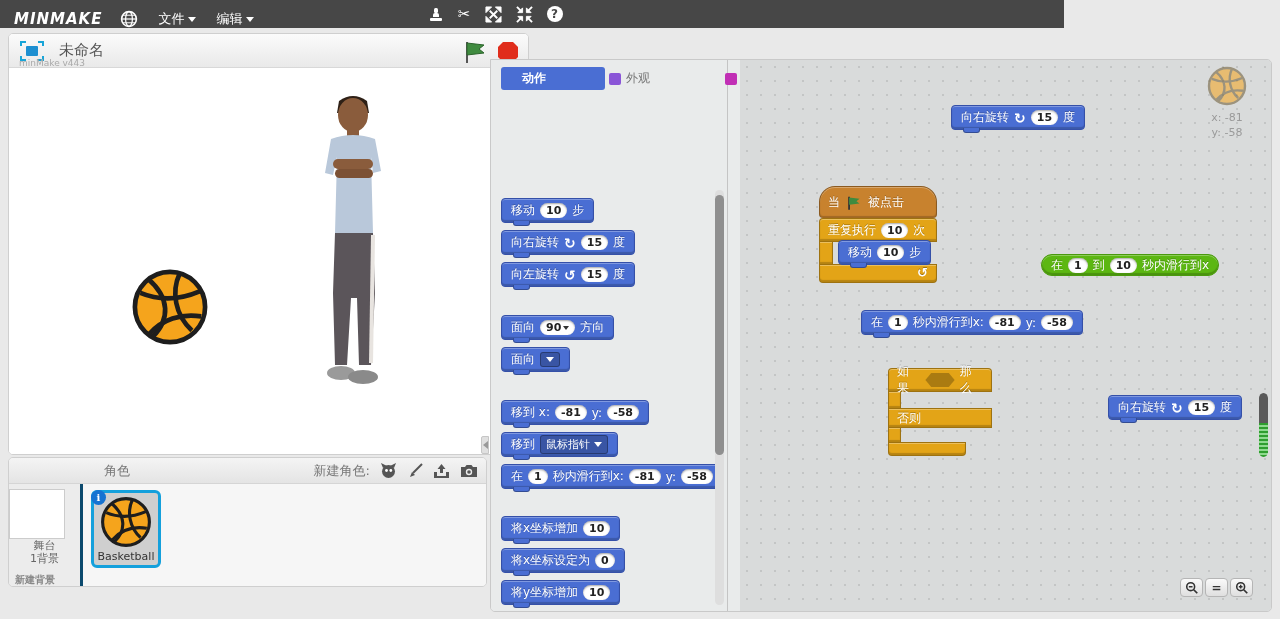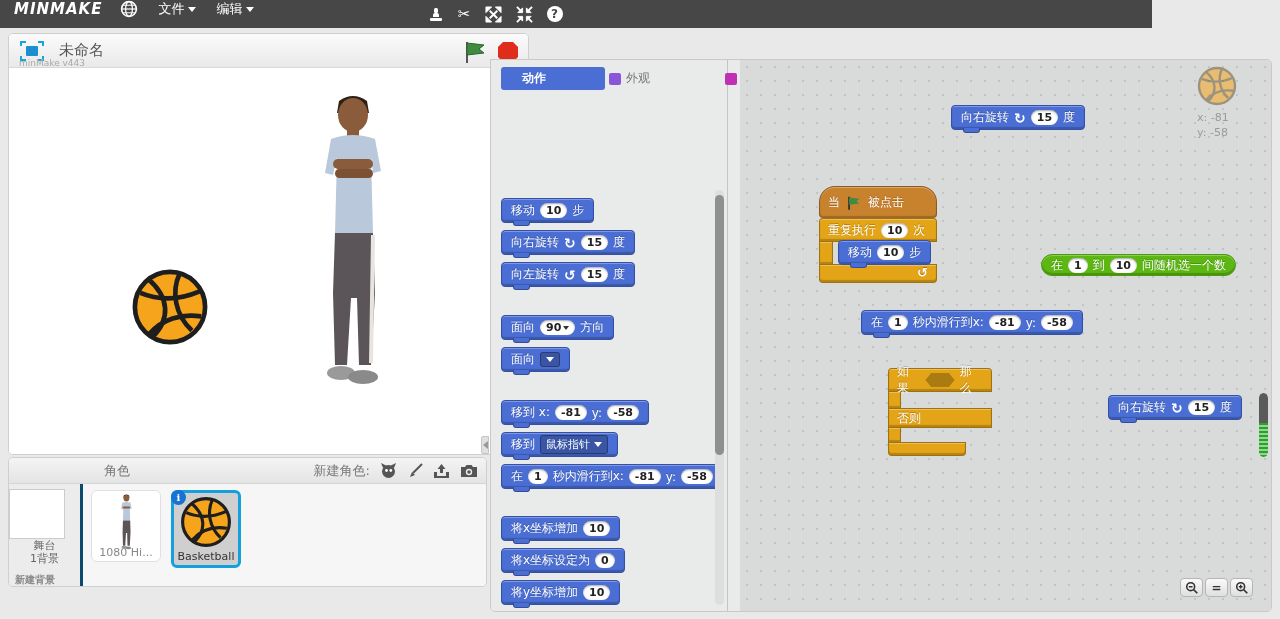--- a/index.html
+++ b/index.html
@@ -1,20 +1,20 @@
 <!DOCTYPE html>
 <html><head>
 <meta charset="utf-8">
 <style>
   html,body{margin:0;padding:0;width:1280px;height:619px;overflow:hidden;
     font-family:"DejaVu Sans","Liberation Sans",sans-serif;background:#e9e9e9;}
   *{box-sizing:border-box;}
   
-  #topbar{position:absolute;left:0;top:0;width:1152px;height:28px;background:#474747;
-    display:flex;align-items:flex-start;color:#fff;}
+  #topbar{position:absolute;left:0;top:0;width:1064px;height:28px;background:#474747;
+    display:flex;align-items:flex-end;color:#fff;}
   #logo{font-weight:bold;font-size:15px;letter-spacing:1px;margin-left:14px;font-style:italic;}
   .tb-icon{margin-left:18px;display:flex;align-items:center;cursor:pointer;}
   .menu{margin-left:20px;font-size:13px;display:flex;align-items:center;gap:4px;cursor:pointer;}
   .caret-w{width:0;height:0;border-left:4px solid transparent;border-right:4px solid transparent;border-top:5px solid #fff;display:inline-block;}
   #tb-tools{position:absolute;left:428px;top:0;height:28px;display:flex;align-items:center;gap:14px;}
   .help-circle{width:16px;height:16px;border-radius:50%;background:#fff;color:#474747;
     font-weight:bold;font-size:12px;line-height:16px;text-align:center;}
   
   .panel{position:absolute;background:#fff;border:1px solid #cfcfcf;border-radius:5px;}
   
@@ -64,21 +64,21 @@
   #categories{position:absolute;left:10px;top:7px;width:220px;display:grid;
     grid-template-columns:104px 116px;grid-auto-rows:23px;grid-auto-flow:column;}
   .cat{display:flex;align-items:center;gap:5px;font-size:12px;color:#777;cursor:pointer;padding:2px 4px;border-radius:3px;}
   .cat .sw{width:12px;height:12px;border-radius:2px;flex:none;}
   .cat.selected{color:#fff;font-weight:bold;}
   #pal-scroll{position:absolute;right:3px;top:130px;width:9px;height:415px;background:#dedede;border-radius:5px;}
   #pal-thumb{position:absolute;left:0;top:5px;width:9px;height:260px;background:#8f8f8f;border-radius:5px;cursor:pointer;}
   
   #script-area{position:relative;flex:1;height:100%;background-color:#d9dbdb;
     background-image:radial-gradient(circle,#c3c5c5 1.2px,transparent 1.4px);background-size:14px 14px;}
-  #sprite-info{position:absolute;right:14px;top:6px;width:60px;text-align:left;}
+  #sprite-info{position:absolute;right:14px;top:6px;width:60px;text-align:center;}
   #sprite-info .coords{font-size:11px;color:#9a9a9a;line-height:15px;}
   #zoom-controls{position:absolute;right:18px;bottom:14px;display:flex;gap:2px;}
   .zbtn{width:23px;height:19px;border:1px solid #b5b5b5;border-radius:4px;background:linear-gradient(#fafafa,#dfdfdf);
     display:flex;align-items:center;justify-content:center;cursor:pointer;font-size:12px;color:#333;font-weight:bold;}
   #mini-scroll{position:absolute;right:3px;top:333px;width:9px;height:64px;border-radius:5px;overflow:hidden;}
   #mini-scroll .gray{height:30px;background:#5a5a5a;border-radius:5px 5px 0 0;}
   #mini-scroll .green{height:34px;background:repeating-linear-gradient(to bottom,#2f9e2f 0 2px,#8fd98f 2px 4px);border-radius:0 0 5px 5px;}
   
   .sb{position:absolute;height:25px;padding:0 9px;border-radius:4px;display:flex;align-items:center;gap:5px;
     font-size:12px;color:#fff;white-space:nowrap;border:1px solid rgba(0,0,0,.3);cursor:pointer;
@@ -281,32 +281,20 @@
         <span style="display:flex;cursor:pointer">
           <svg width="15" height="12" viewBox="0 0 18 14" fill="#555">
               <path d="M1 3 H5 L6.5 1 H11.5 L13 3 H17 V13 H1 Z"></path>
               <circle cx="9" cy="8" r="3.2" fill="#ececec"></circle>
               <circle cx="9" cy="8" r="1.8" fill="#555"></circle>
             </svg>
         </span>
       </div>
     </div>
     <div id="sprite-list">
-      <div class="sprite-card">
-        <svg width="26" height="56" viewBox="0 0 100 295" style="margin-top:3px">
-          <path d="M38 8 Q52 -2 66 8 L68 20 L36 20 Z" fill="#2e2016"></path>
-          <ellipse cx="52" cy="22" rx="15" ry="17" fill="#8a5c3c"></ellipse>
-          <path d="M30 46 Q52 38 74 46 L80 78 L72 80 L70 64 L72 140 L34 140 L36 64 L32 82 L24 80 Z" fill="#b9c8da"></path>
-          <rect x="32" y="66" width="40" height="10" rx="5" fill="#8a5c3c"></rect>
-          <path d="M34 140 L72 140 L74 200 L70 272 L58 272 L56 205 L50 205 L46 272 L34 272 L32 200 Z" fill="#5b555a"></path>
-          <ellipse cx="40" cy="280" rx="14" ry="7" fill="#9a9a9a"></ellipse>
-          <ellipse cx="62" cy="284" rx="15" ry="7" fill="#8a8a8a"></ellipse>
-        </svg>
-        <span class="sprite-card-label">1080 Hi...</span>
-      </div>
       <div class="sprite-card selected">
         <span class="i-badge">i</span>
         <svg width="52" height="52" viewBox="0 0 100 100" style="margin-top:3px">
           <circle cx="50" cy="50" r="45" fill="#f5a41c" stroke="#1e1e1e" stroke-width="6"></circle>
           <path d="M22 14 C50 38 50 66 28 88" fill="none" stroke="#1e1e1e" stroke-width="6"></path>
           <path d="M88 30 C60 42 36 42 12 32" fill="none" stroke="#1e1e1e" stroke-width="6"></path>
           <path d="M90 62 C64 58 40 66 24 84" fill="none" stroke="#1e1e1e" stroke-width="6"></path>
           <path d="M62 8 C52 30 56 60 78 80" fill="none" stroke="#1e1e1e" stroke-width="6"></path>
         </svg>
         <span class="sprite-card-label">Basketball</span>
@@ -509,21 +497,21 @@
         <div class="sb" style="left: 98px; top: 180px; background: rgb(74, 110, 211); border-color: rgb(53, 80, 168);">
           <span class="bt">移动</span>
           <span class="ov">10</span>
           <span class="bt">步</span>
         </div>
         <div class="sb reporter" style="left: 301px; top: 194px; background: rgb(92, 183, 18); border-color: rgb(74, 153, 14);">
           <span class="bt">在</span>
           <span class="ov">1</span>
           <span class="bt">到</span>
           <span class="ov">10</span>
-          <span class="bt">间随机选一个数</span>
+          <span class="bt">秒内滑行到x</span>
         </div>
         <div class="sb" style="left: 121px; top: 250px; background: rgb(74, 110, 211); border-color: rgb(53, 80, 168);">
           <span class="bt">在</span>
           <span class="ov">1</span>
           <span class="bt">秒内滑行到x:</span>
           <span class="ov">-81</span>
           <span class="bt">y:</span>
           <span class="ov">-58</span>
         </div>
         <div class="sb" style="left: 368px; top: 335px; background: rgb(74, 110, 211); border-color: rgb(53, 80, 168);">

